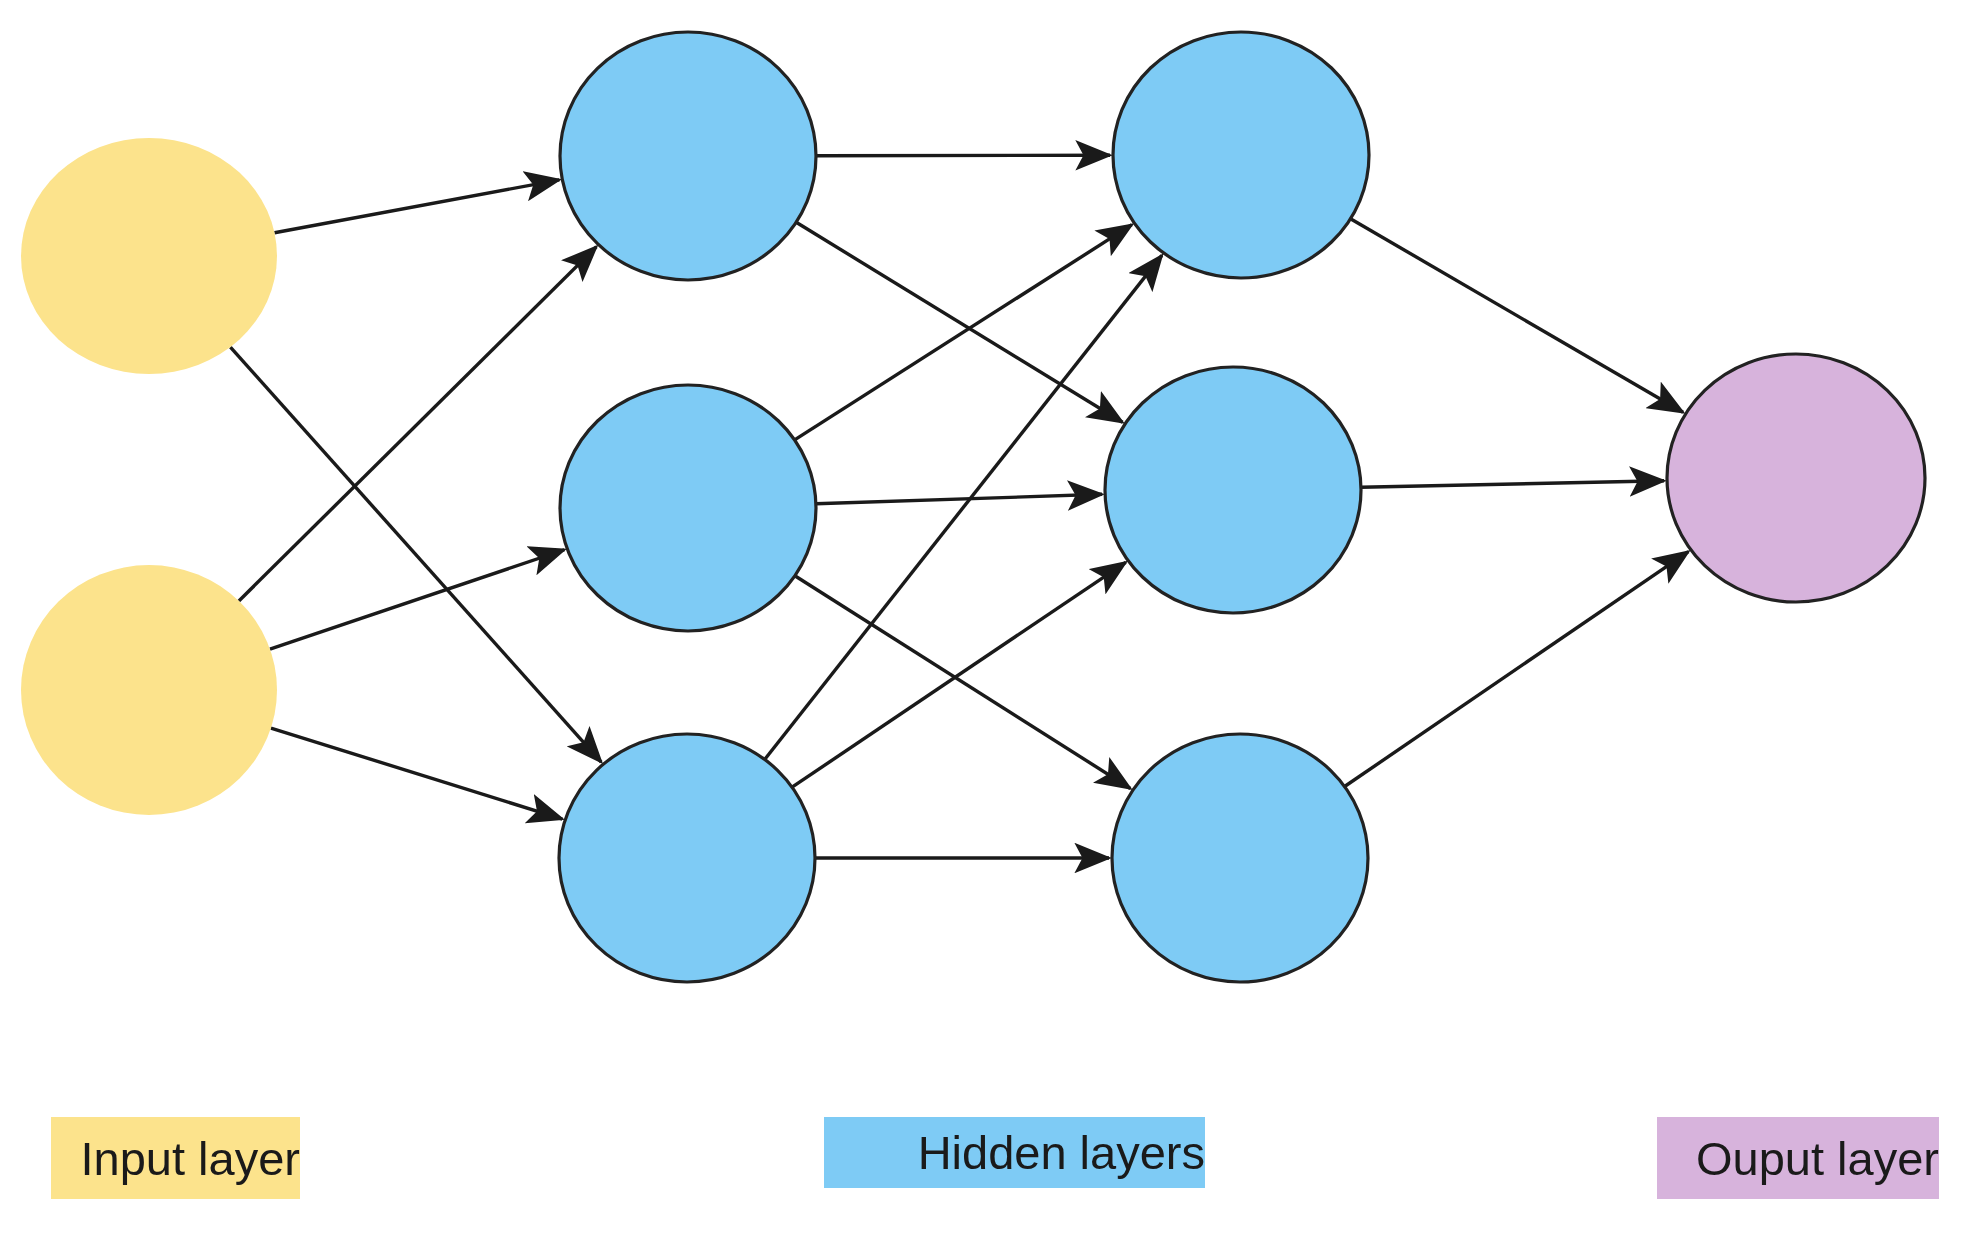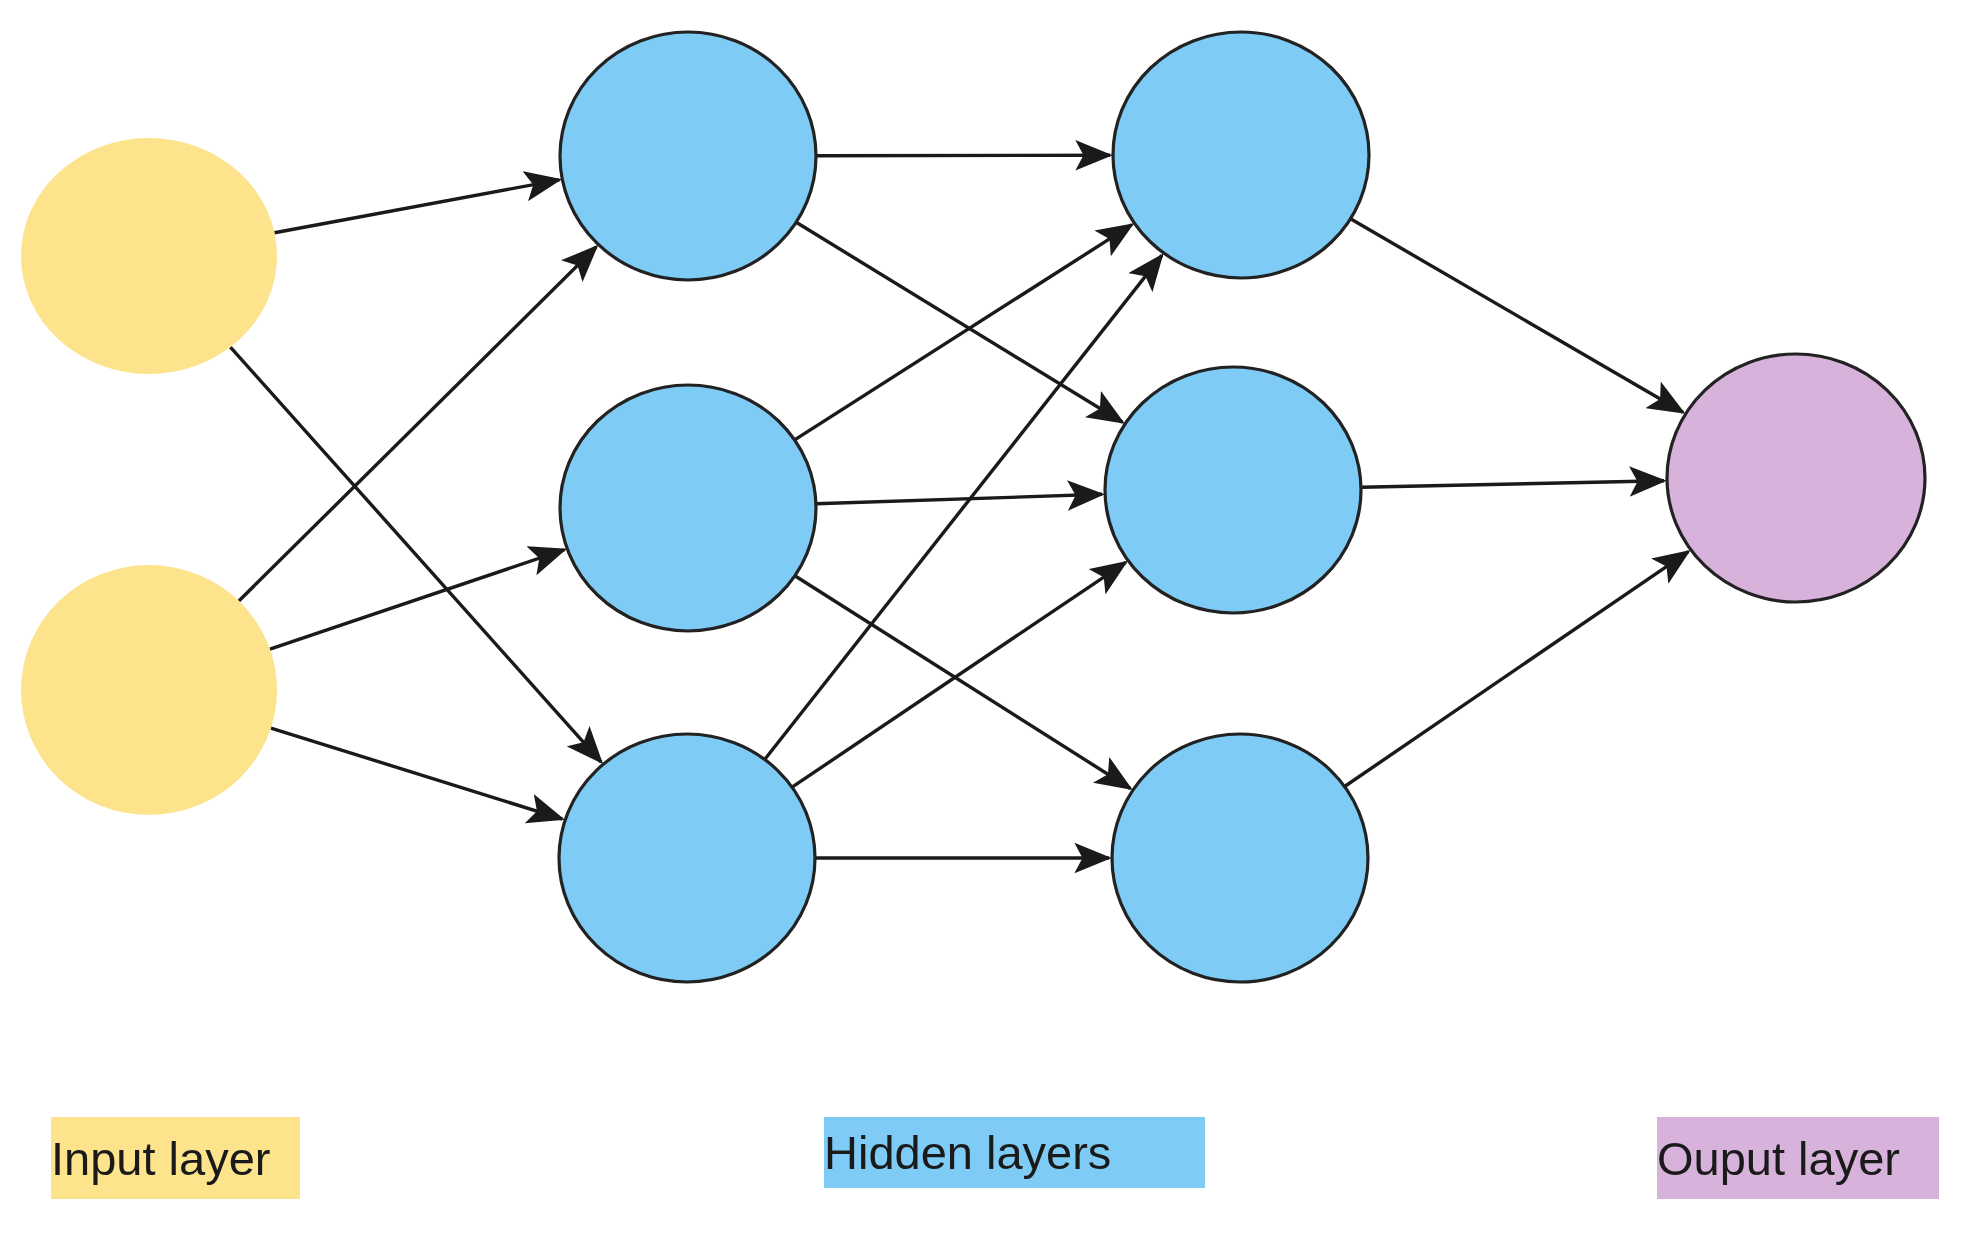--- a/index.html
+++ b/index.html
@@ -18,21 +18,21 @@
     position: absolute;
     top: 0;
     left: 0;
     width: 1976px;
     height: 1239px;
   }
   .legend-box {
     position: absolute;
     display: flex;
     align-items: center;
-    justify-content: flex-start;
+    justify-content: flex-end;
     box-sizing: border-box;
     white-space: nowrap;
   }
   .legend-label {
     font-family: "Liberation Sans", sans-serif;
     font-size: 47px;
     font-weight: 400;
     color: #1a1a1a;
     letter-spacing: 0px;
     line-height: 1;

